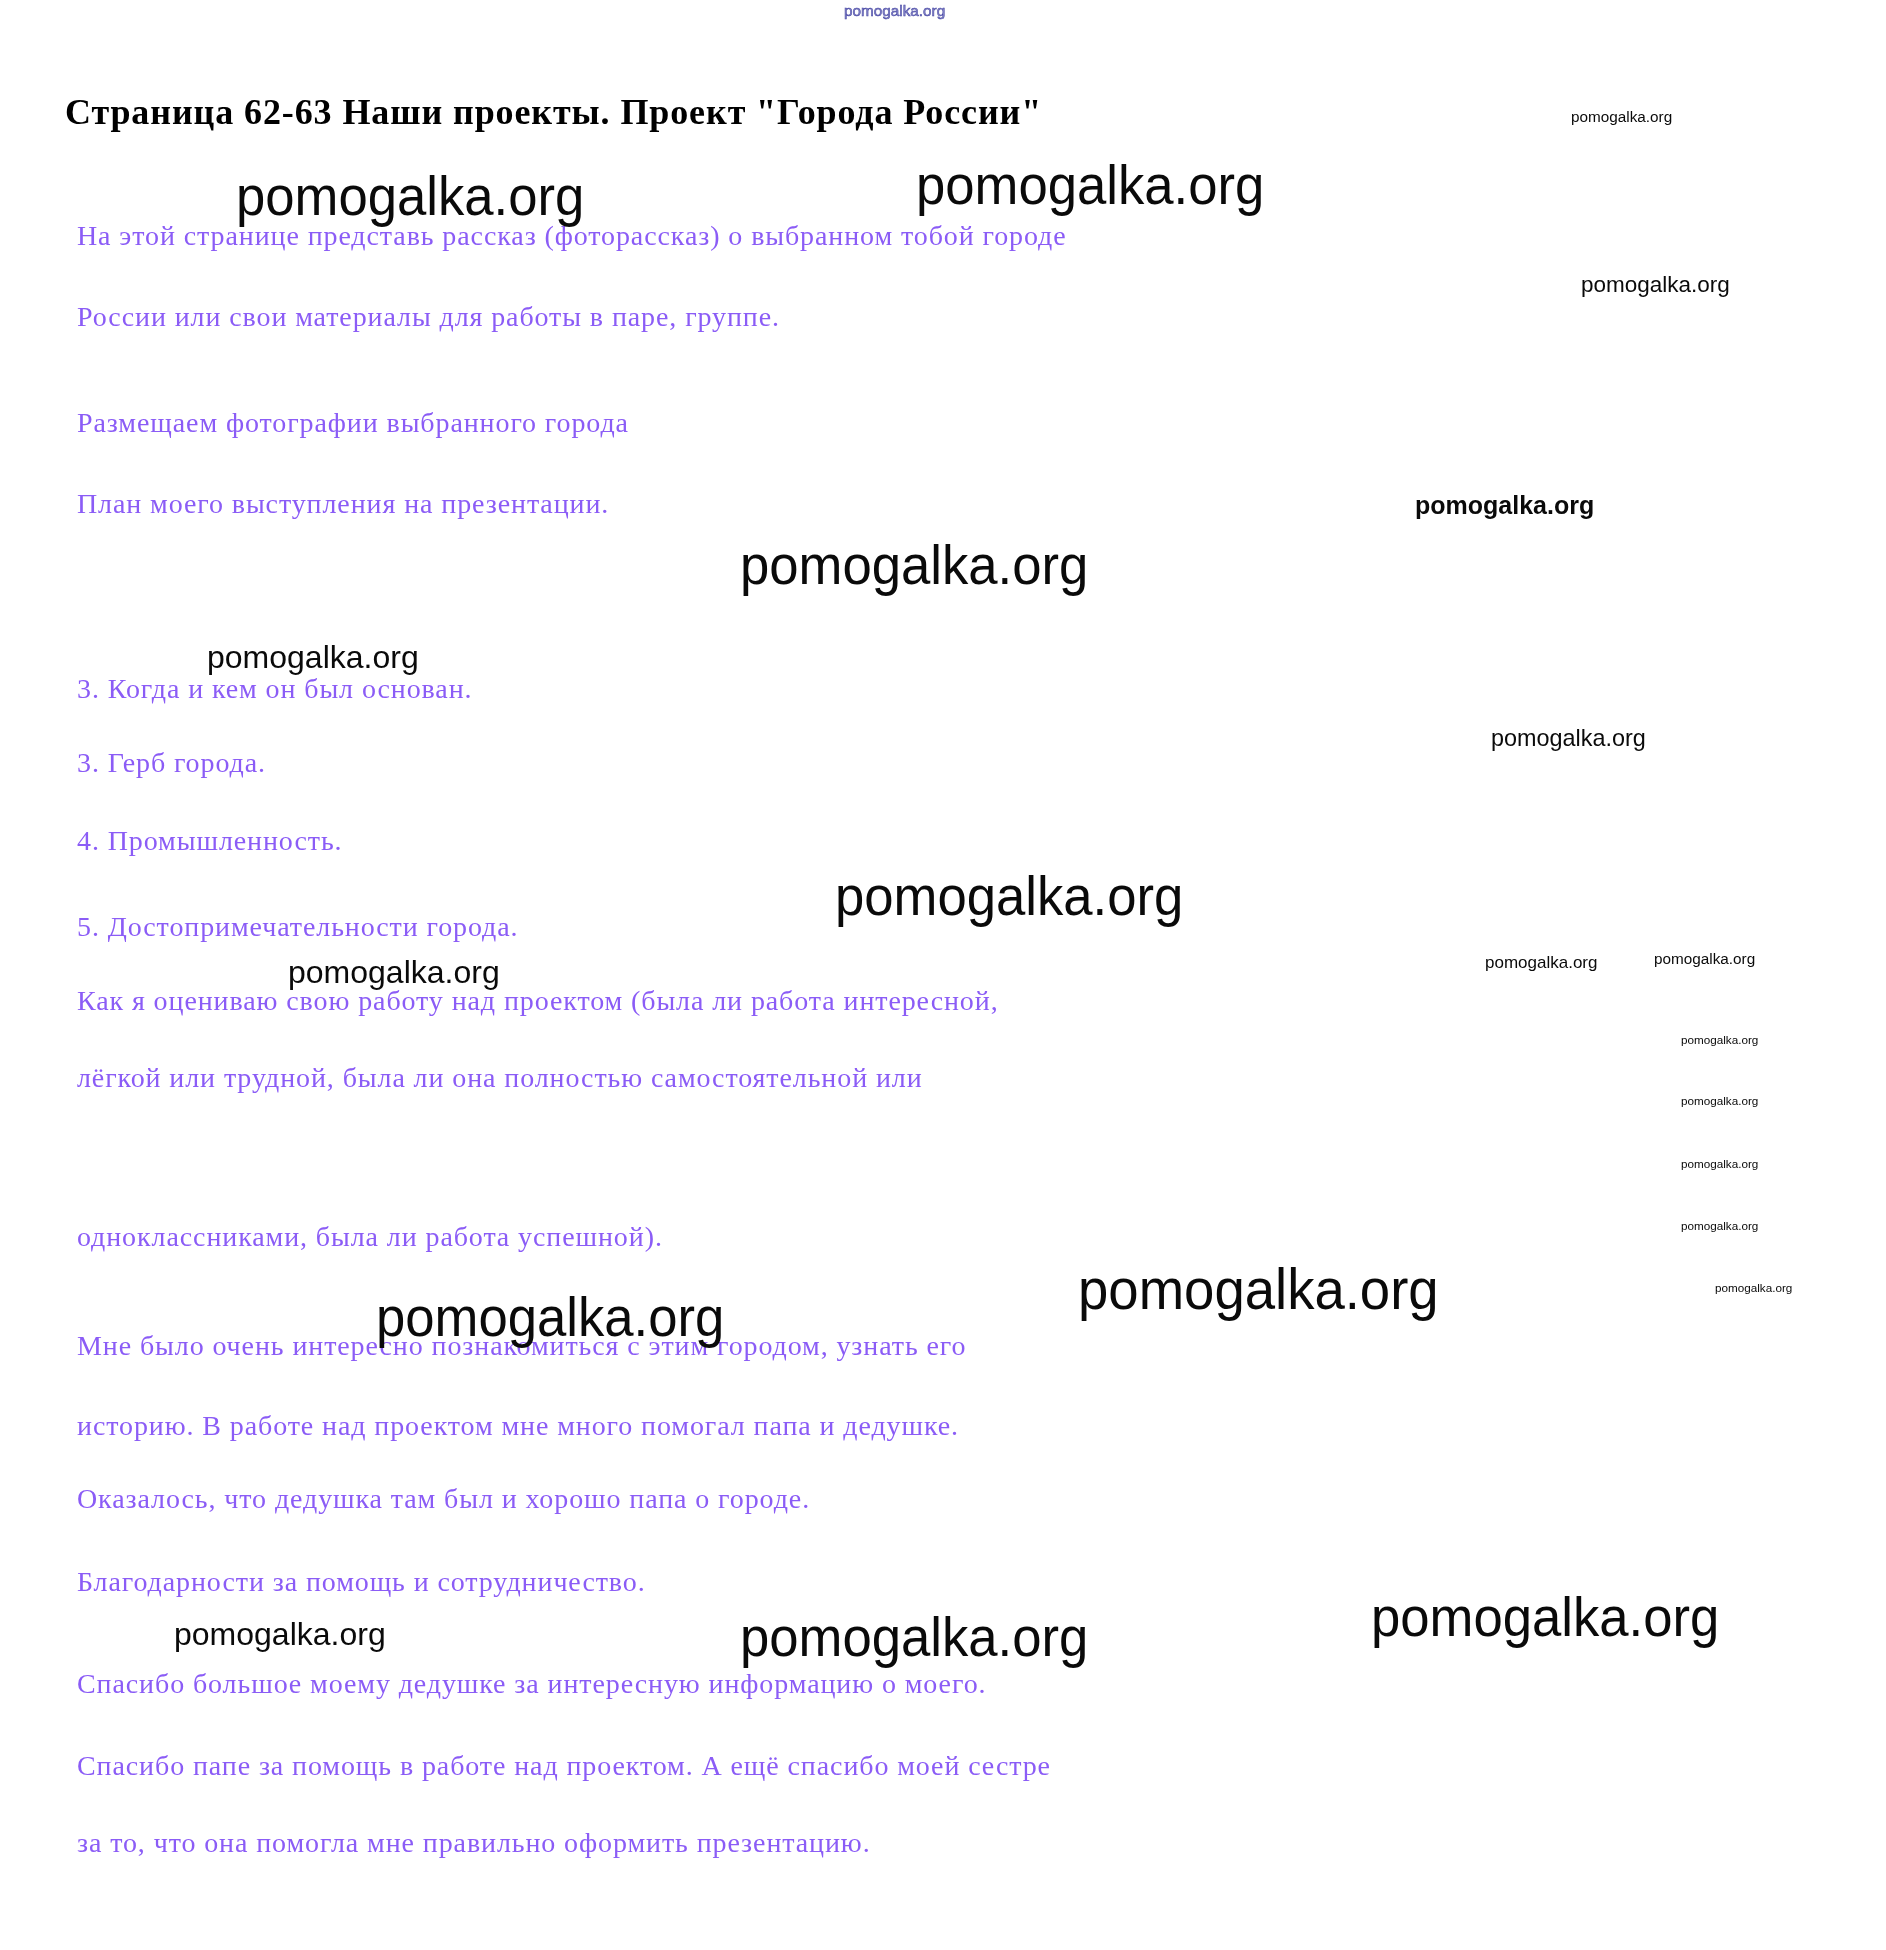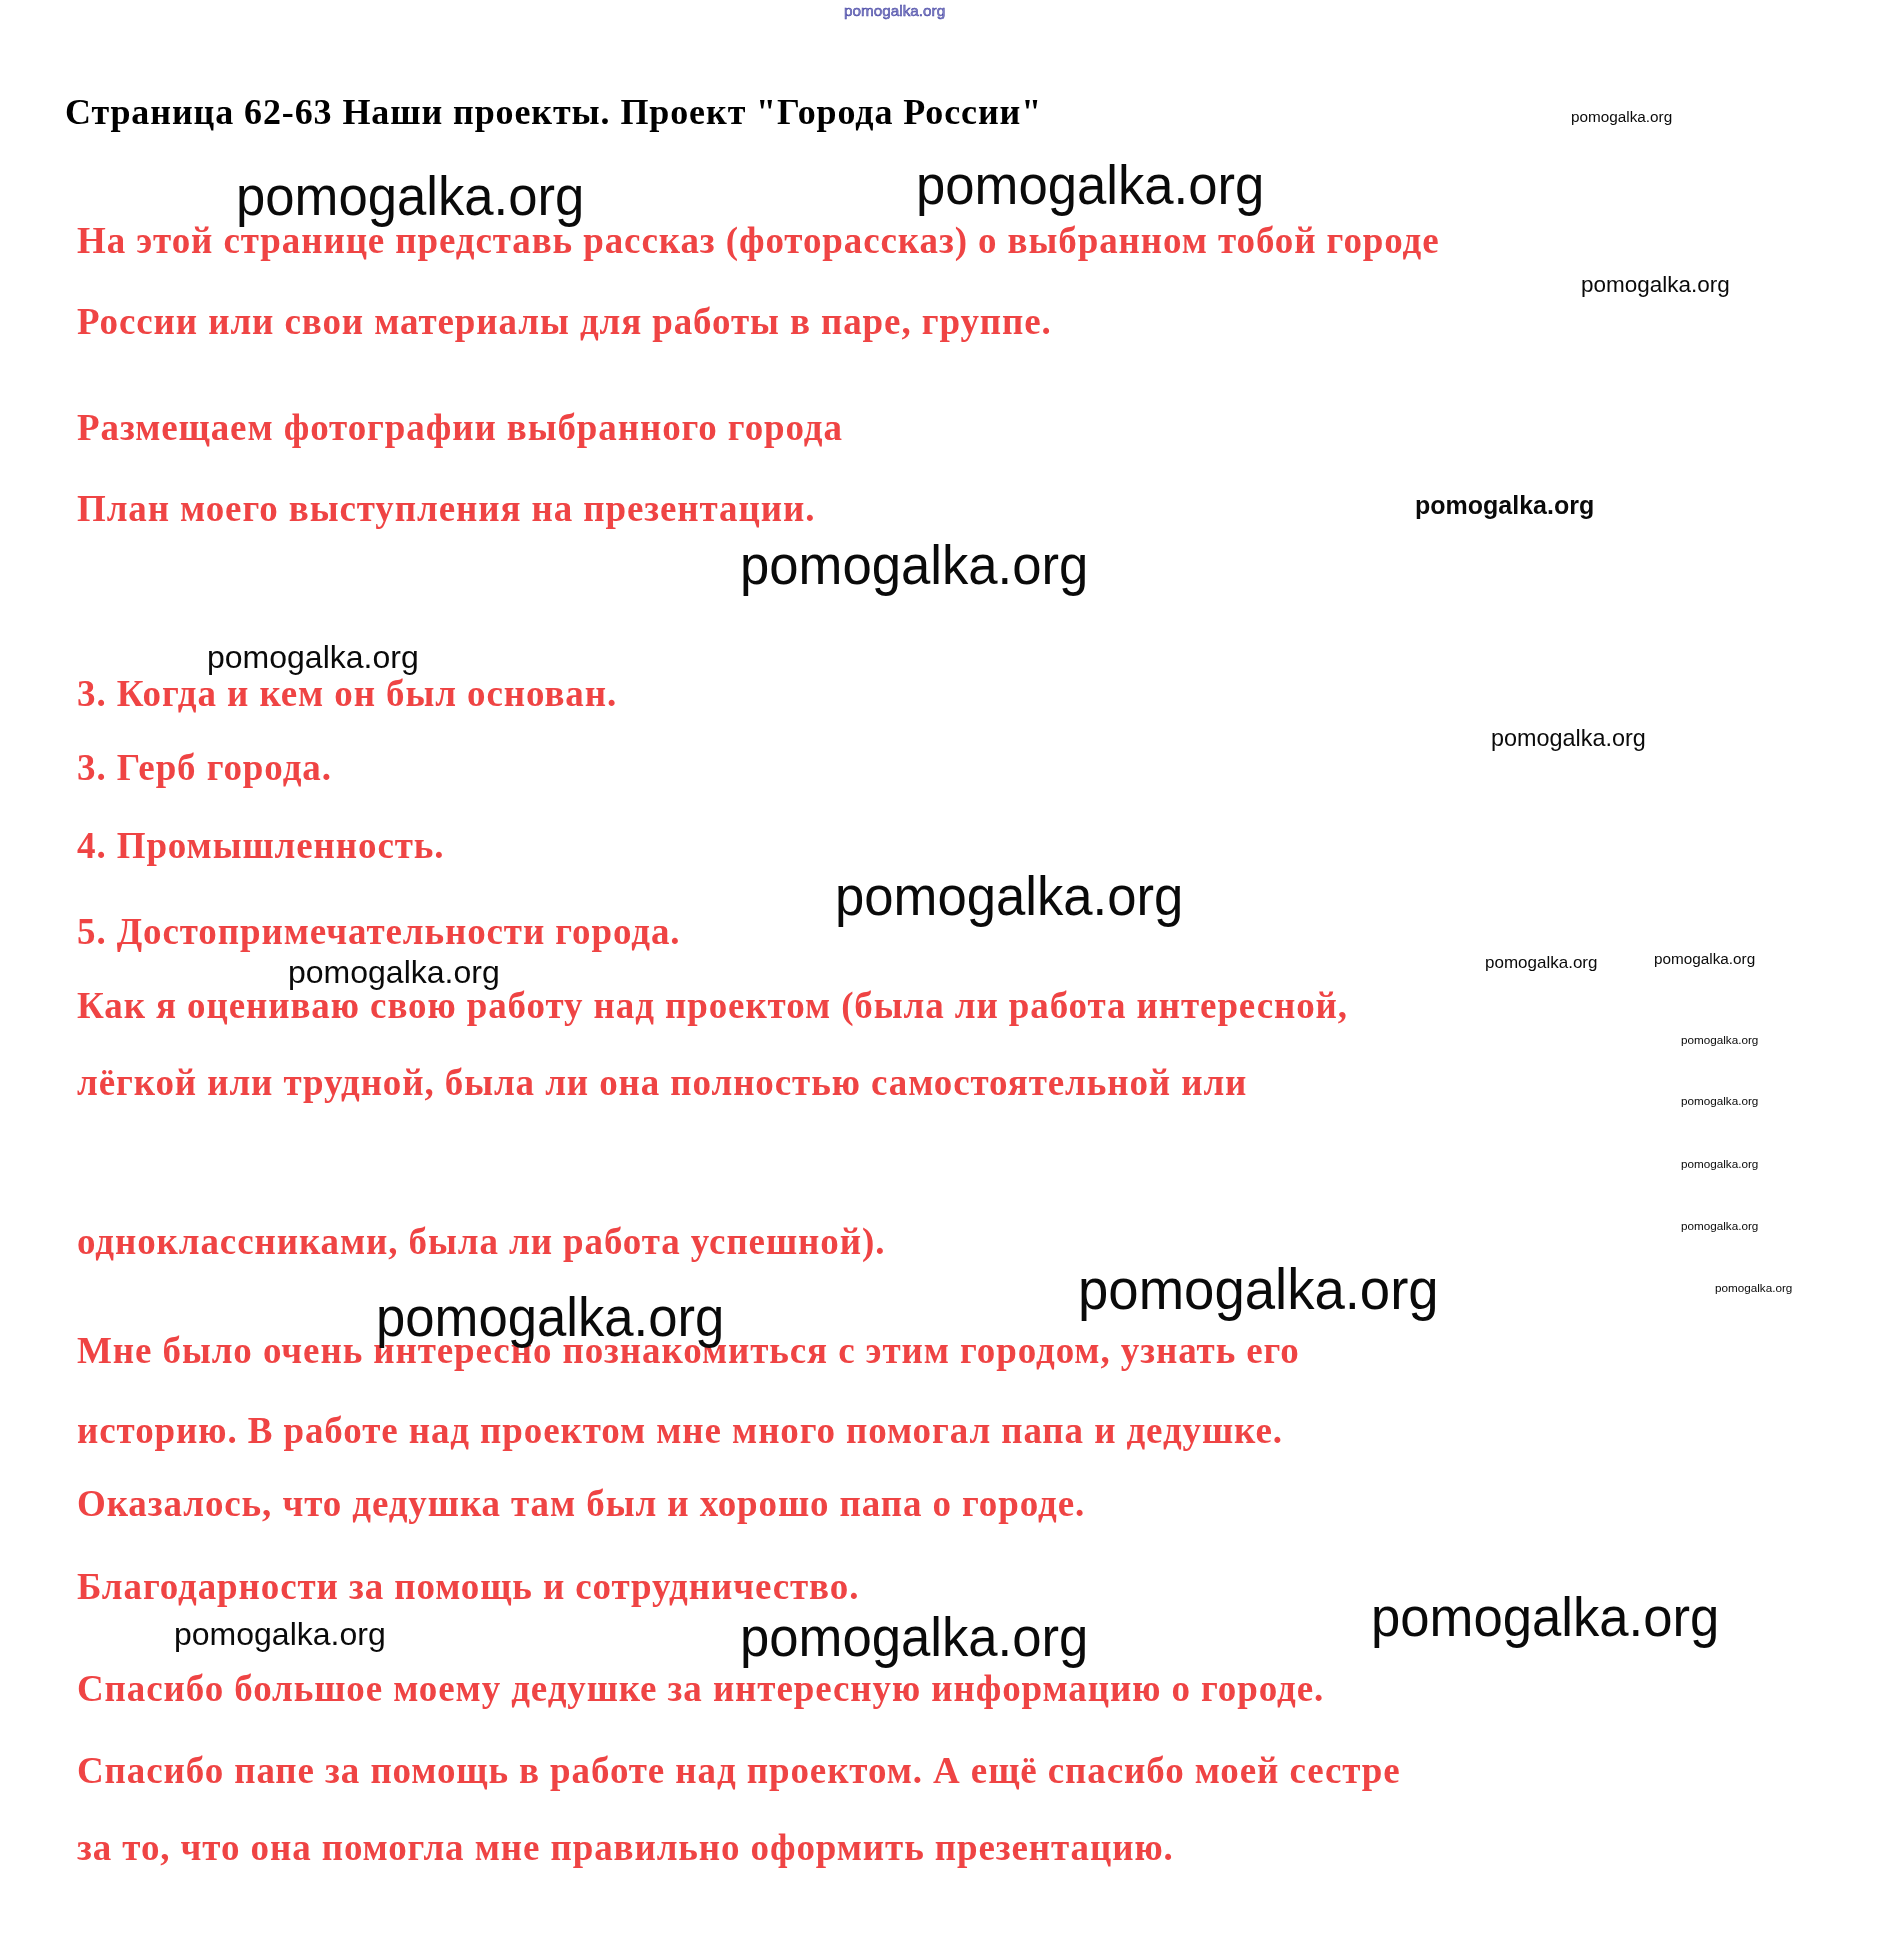--- a/index.html
+++ b/index.html
@@ -2,21 +2,21 @@
 <html style="font-size:14.4px"><head>
 <meta charset="utf-8">
 <style>
   html,body{margin:0;padding:0;background:#e8e8e8;}
   #canvas{
     position:relative;width:1887px;height:1950px;background:#ffffff;
     font-family:"Liberation Serif",serif;color:#121212;overflow:hidden;
   }
   .t{
     position:absolute;white-space:nowrap;line-height:1;
-    font-size:37px;letter-spacing:0.9px;color:#ef4444;font-weight:bold;
+    font-size:28px;letter-spacing:0.9px;color:#8b5cf6;
   }
   .title{
     font-size:36px;font-weight:700;letter-spacing:0.9px;color:#000;
   }
   .wm{
     position:absolute;white-space:nowrap;line-height:1;
     font-family:"Liberation Sans",sans-serif;color:#0a0a0a;
     transform-origin:left top;
   }
   .wm-xl{font-size:56px;font-weight:500;transform:scaleX(.94);}
@@ -49,21 +49,21 @@
 
   <div class="t" style="left:77px;top:987px">Как я оцениваю свою работу над проектом (была ли работа интересной,</div>
   <div class="t" style="left:77px;top:1064px">лёгкой или трудной, была ли она полностью самостоятельной или</div>
   <div class="t" style="left:77px;top:1223px">одноклассниками, была ли работа успешной).</div>
 
   <div class="t" style="left:77px;top:1332px">Мне было очень интересно познакомиться с этим городом, узнать его</div>
   <div class="t" style="left:77px;top:1412px">историю. В работе над проектом мне много помогал папа и дедушке.</div>
   <div class="t" style="left:77px;top:1485px">Оказалось, что дедушка там был и хорошо папа о городе.</div>
   <div class="t" style="left:77px;top:1568px">Благодарности за помощь и сотрудничество.</div>
 
-  <div class="t" style="left:77px;top:1670px">Спасибо большое моему дедушке за интересную информацию о городе.</div>
+  <div class="t" style="left:77px;top:1670px">Спасибо большое моему дедушке за интересную информацию о моего.</div>
   <div class="t" style="left:77px;top:1752px">Спасибо папе за помощь в работе над проектом. А ещё спасибо моей сестре</div>
   <div class="t" style="left:77px;top:1829px">за то, что она помогла мне правильно оформить презентацию.</div>
 
   <div class="wm wm-blue" style="left:844px;top:2.7px">pomogalka.org</div>
   <div class="wm wm-sm" style="left:1571px;top:109px;font-size:15.3px">pomogalka.org</div>
 
   <div class="wm wm-xl" style="left:236px;top:168px">pomogalka.org</div>
   <div class="wm wm-xl" style="left:916px;top:157px">pomogalka.org</div>
   <div class="wm wm-md" style="left:1581px;top:274px;font-size:22.5px">pomogalka.org</div>
 

